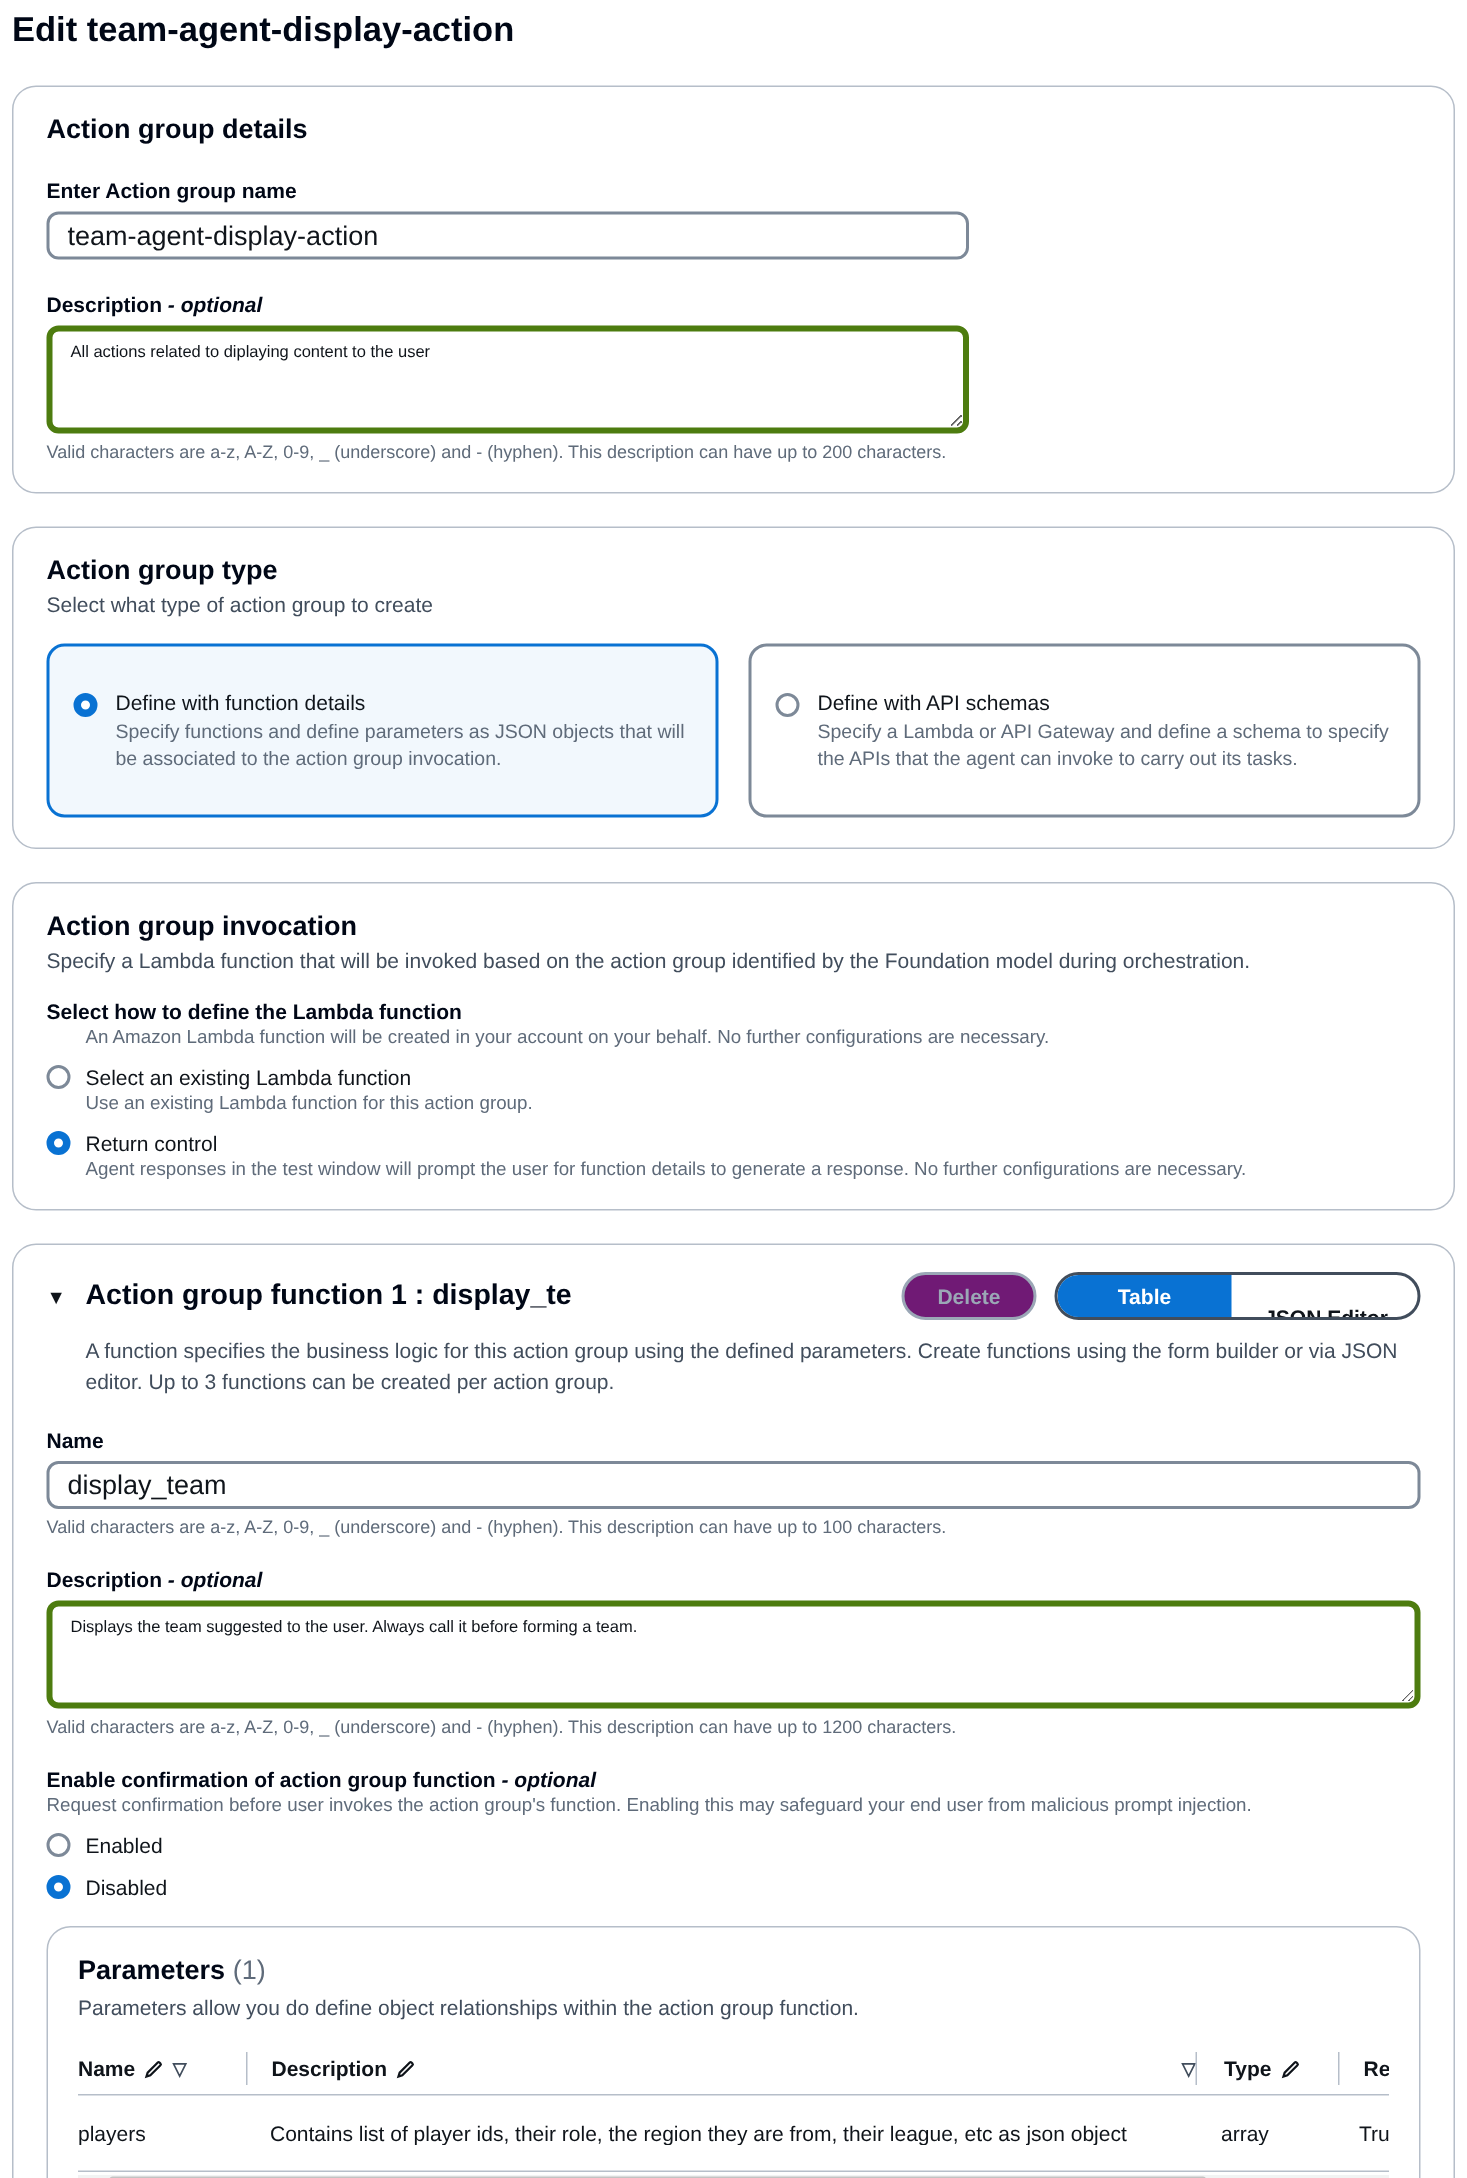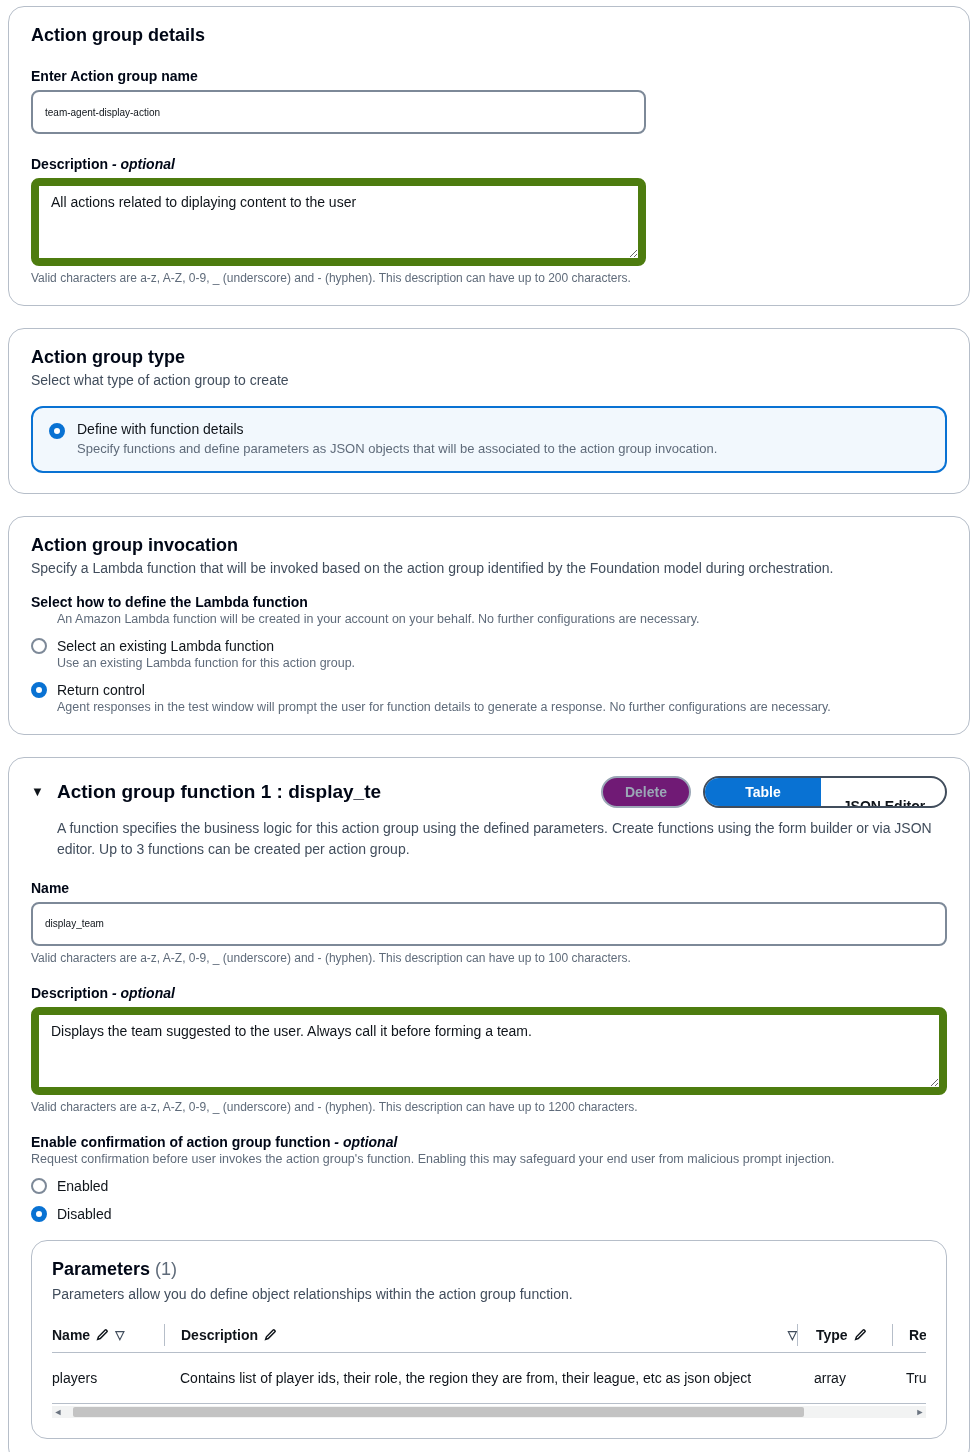--- a/index.html
+++ b/index.html
@@ -14,45 +14,45 @@
   .card {
     border:1px solid #b6bec9; border-radius:16px; background:#fff;
     padding:18px 22px 20px 22px; margin-bottom:22px;
   }
   .card h2 { font-size:18px; font-weight:bold; color:#000716; }
   .card-sub { color:#414d5c; font-size:14px; margin-top:4px; }
 
   .field-label { font-weight:bold; font-size:14px; color:#000716; margin-bottom:6px; }
   .field-label i { font-weight:bold; }
   .text-input {
-    display:block; height:44px; border:2px solid #7d8998; border-radius:8px;
-    padding:0 12px; font-size:10px; color:#0f141a; font-family:"Liberation Sans",sans-serif;
+    display:block; height:32px; border:2px solid #7d8998; border-radius:8px;
+    padding:0 12px; font-size:18px; color:#0f141a; font-family:"Liberation Sans",sans-serif;
     background:#fff; outline:none;
   }
   .text-area {
-    display:block; border:8px solid #4d7c0f; border-radius:8px;
-    padding:8px 12px; font-size:14px; color:#0f141a; font-family:"Liberation Sans",sans-serif;
-    background:#fff; outline:none; resize:both; width:100%; height:88px;
+    display:block; border:4px solid #4d7c0f; border-radius:8px;
+    padding:8px 12px; font-size:11px; color:#0f141a; font-family:"Liberation Sans",sans-serif;
+    background:#fff; outline:none; resize:both; width:100%; height:72px;
   }
   .hint { color:#5f6b7a; font-size:12px; margin-top:5px; }
 
   .narrow { width:615px; }
 
   
   .radio {
     width:16px; height:16px; border-radius:50%; border:2px solid #7d8998;
     background:#fff; flex:none; display:inline-block;
   }
   .radio.checked { border:5px solid #0972d3; }
 
   
   .tile-row { display:flex; gap:20px; margin-top:18px; }
   .tile {
     flex:1; border:2px solid #7d8998; border-radius:12px; background:#fff;
-    padding:13px 16px; display:flex; gap:12px; align-items:flex-start; cursor:pointer;
+    padding:29px 16px; display:flex; gap:12px; align-items:flex-start; cursor:pointer;
   }
   .tile.selected { border-color:#0972d3; background:#f2f8fd; }
   .tile .radio { margin-top:2px; }
   .tile-label { font-size:14px; color:#0f141a; }
   .tile-desc { font-size:13px; color:#5f6b7a; margin-top:3px; line-height:1.35; }
 
   
   .opt { display:flex; gap:10px; align-items:center; margin-top:12px; }
   .opt-label { font-size:14px; color:#0f141a; }
   .opt-label i { color:#0f141a; }
@@ -112,20 +112,21 @@
   .hscroll .track { position:relative; flex:1; height:12px; }
   .hscroll .thumb { position:absolute; left:1%; top:1px; height:10px; width:86%; background:#c3c3c3; border-radius:2px; cursor:grab; }
 
   .bold-label { font-weight:bold; font-size:14px; color:#000716; }
 </style>
 </head>
 <body>
 
 <div class="page">
 
+  <h1>Edit team-agent-display-action</h1>
 
   <div class="card">
     <h2>Action group details</h2>
     <div class="field-label" style="margin-top:22px;">Enter Action group name</div>
     <input class="text-input narrow" type="text" value="team-agent-display-action" style="">
     <div class="field-label" style="margin-top:22px;">
       <span>Description</span>
       <i>- optional</i>
     </div>
     <textarea class="text-area narrow" style="">All actions related to diplaying content to the user</textarea>
@@ -134,20 +135,27 @@
 
   <div class="card">
     <h2>Action group type</h2>
     <div class="card-sub">Select what type of action group to create</div>
     <div class="tile-row">
       <div class="tile selected">
         <span class="radio checked"></span>
         <div>
           <div class="tile-label">Define with function details</div>
           <div class="tile-desc">Specify functions and define parameters as JSON objects that will be associated to the action group invocation.</div>
+        </div>
+      </div>
+      <div class="tile">
+        <span class="radio"></span>
+        <div>
+          <div class="tile-label">Define with API schemas</div>
+          <div class="tile-desc">Specify a Lambda or API Gateway and define a schema to specify the APIs that the agent can invoke to carry out its tasks.</div>
         </div>
       </div>
     </div>
   </div>
 
   <div class="card">
     <h2>Action group invocation</h2>
     <div class="card-sub">Specify a Lambda function that will be invoked based on the action group identified by the Foundation model during orchestration.</div>
     <div class="bold-label" style="margin-top:18px;">Select how to define the Lambda function</div>
 

